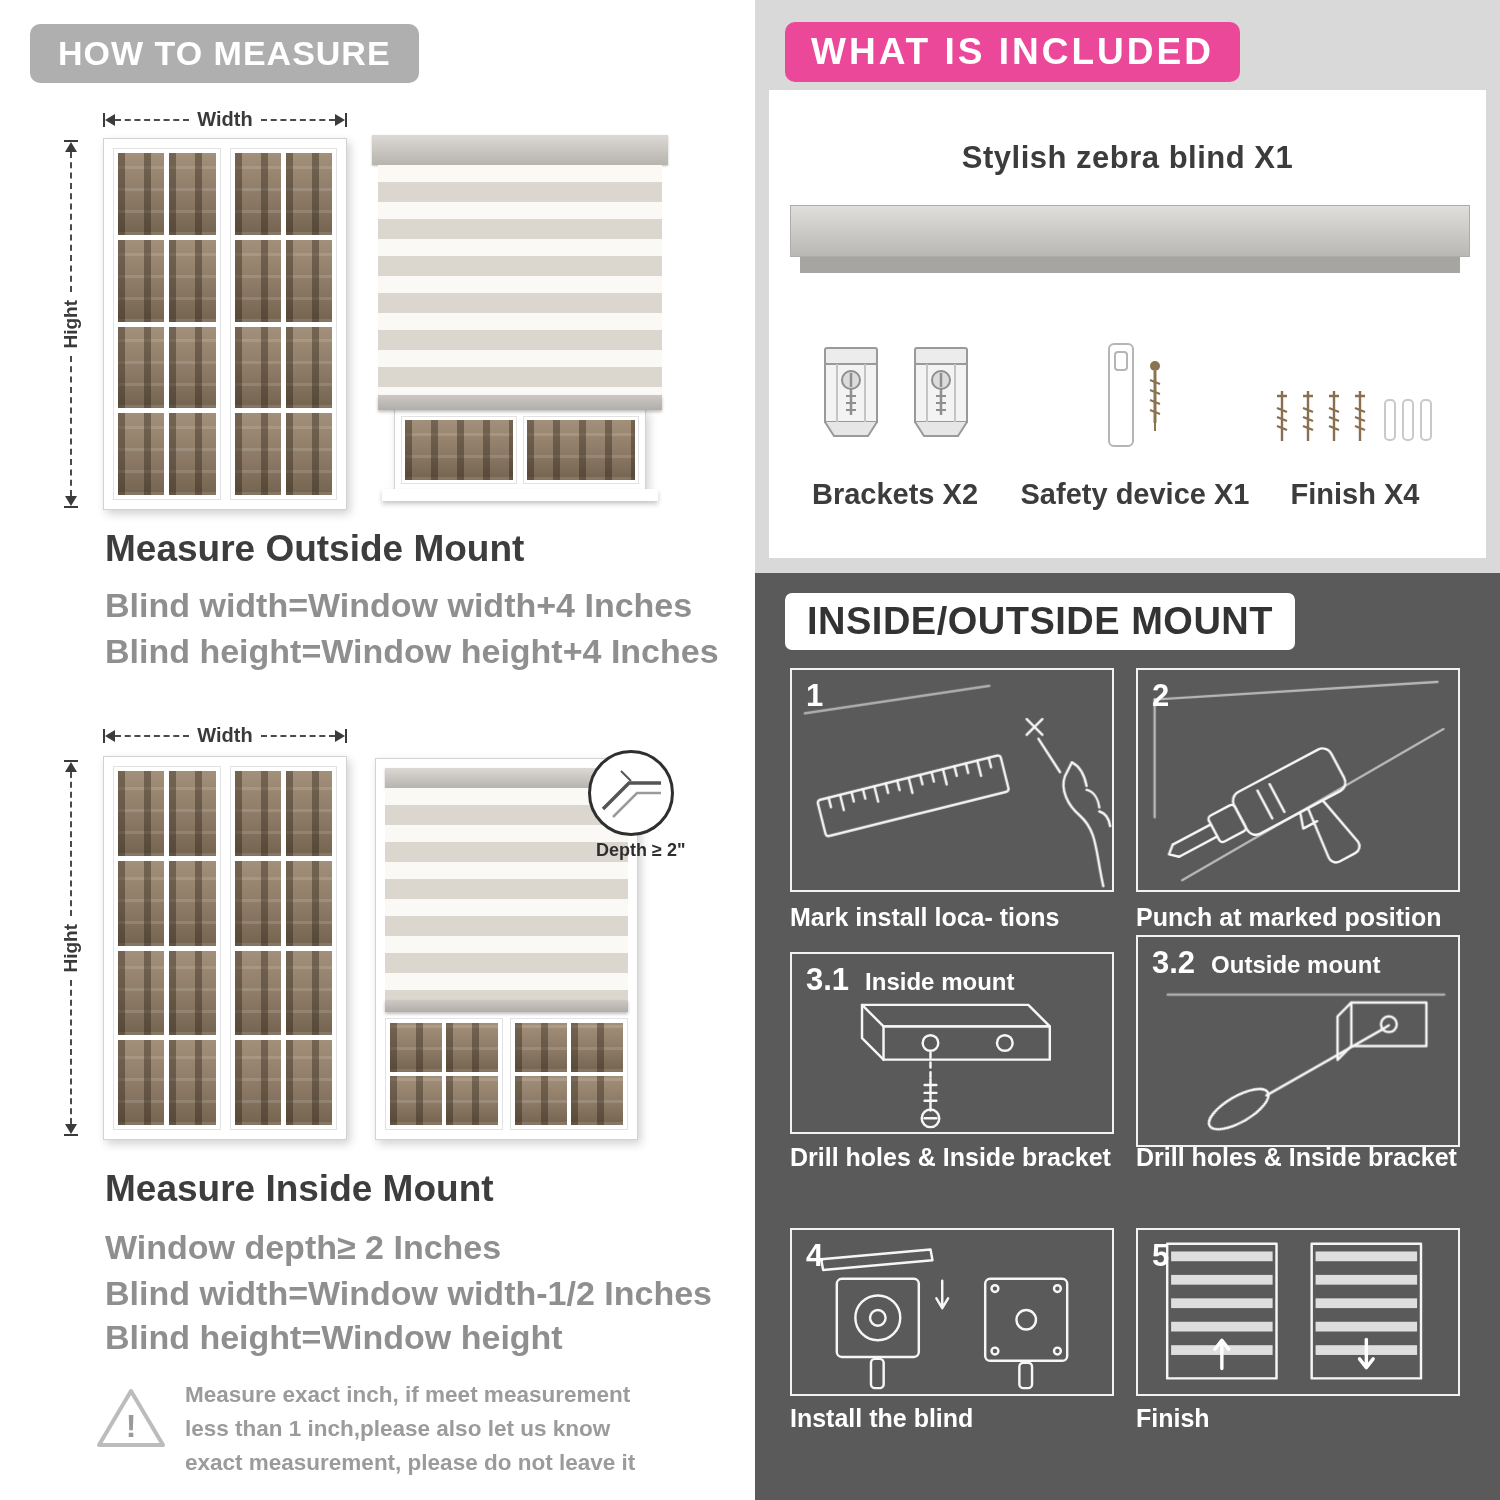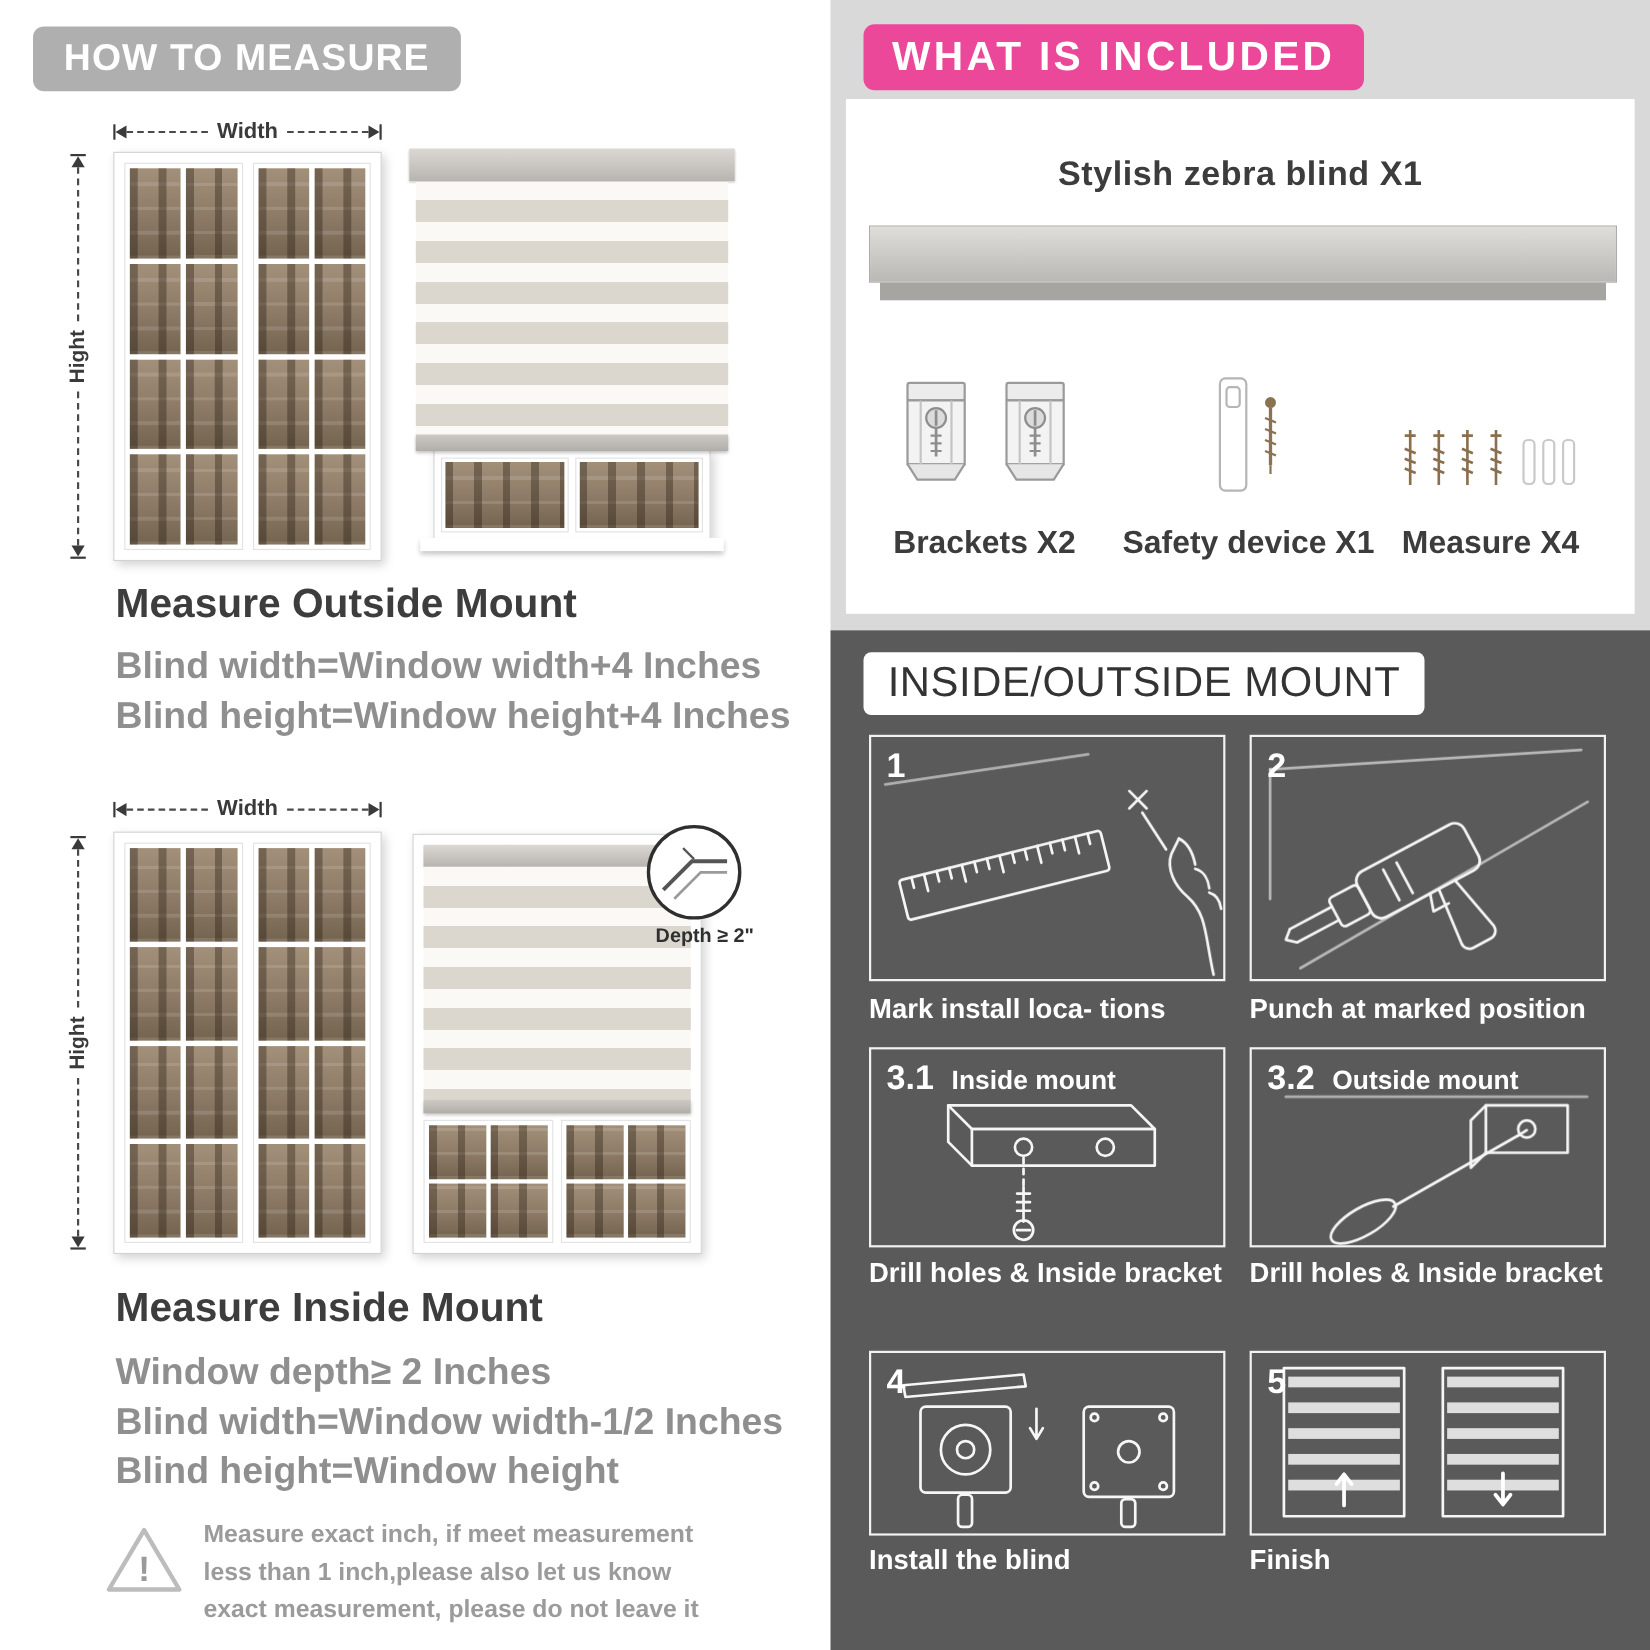--- a/index.html
+++ b/index.html
@@ -56,21 +56,21 @@
               border-radius:10px;font-weight:700;font-size:37px;letter-spacing:3px;
               padding:9px 26px;}
   .product-label{color:#3c3c3c;font-weight:700;font-size:31px;text-align:center;letter-spacing:.5px;}
   .big-rail{background:linear-gradient(180deg,#e0deda 0%,#cbc9c5 55%,#bab8b4 100%);
             border:1px solid #aeaca8;box-sizing:border-box;}
   .big-rail-edge{background:#a7a5a1;}
   .item-label{color:#3c3c3c;font-weight:700;font-size:29px;text-align:center;white-space:nowrap;}
 
   .dark-panel{background:#5a5a5a;}
   .pill-white{display:inline-flex;background:#fff;color:#333;
-              border-radius:7px;font-weight:400;font-size:38px;letter-spacing:.5px;
+              border-radius:7px;font-weight:700;font-size:38px;letter-spacing:.5px;
               padding:7px 22px;}
   .step{border:2px solid #f2f2f2;box-sizing:border-box;}
   .step-head{position:absolute;top:8px;left:14px;display:flex;align-items:baseline;z-index:2;}
   .step-num{color:#fff;font-weight:700;font-size:31px;}
   .step-tag{color:#fff;font-weight:700;font-size:24px;margin-left:16px;}
   .step .art{position:absolute;left:0;top:0;width:100%;height:100%;}
   .caption{color:#fff;font-weight:700;font-size:25px;white-space:nowrap;}
 
   .line-art{stroke:#ffffff;stroke-width:2.5;fill:none;stroke-linecap:round;stroke-linejoin:round;opacity:.95;}
 </style>
@@ -292,21 +292,21 @@
           <path d="M62,8 h10 M67,3 v10 M67,13 v40 M62,20 l10,4 M62,29 l10,4 M62,38 l10,4"></path>
           <path d="M88,8 h10 M93,3 v10 M93,13 v40 M88,20 l10,4 M88,29 l10,4 M88,38 l10,4"></path>
         </g>
         <g fill="rgba(255,255,255,.9)" stroke="#c9c9c9" stroke-width="2">
           <rect x="118" y="12" width="10" height="40" rx="4"></rect>
           <rect x="136" y="12" width="10" height="40" rx="4"></rect>
           <rect x="154" y="12" width="10" height="40" rx="4"></rect>
         </g>
       </svg>
     </div>
-    <div class="item-label abs" style="left:510px;top:478px;width:180px;">Measure X4</div>
+    <div class="item-label abs" style="left:510px;top:478px;width:180px;">Finish X4</div>
   </div>
 
   <div class="dark-panel abs" style="left:755px;top:573px;width:745px;height:927px;">
     <div class="pill-white abs" style="left:30px;top:20px;">
       <span>INSIDE/OUTSIDE MOUNT</span>
     </div>
 
     <div class="step abs" style="left:35px;top:95px;width:324px;height:224px;">
       <div class="step-head">
         <span class="step-num">1</span>
@@ -369,21 +369,21 @@
           <path d="M140,101 V128" stroke-dasharray="5 5"></path>
           <path d="M140,128 v32"></path>
           <path d="M134,134 h12 M134,142 h12 M134,150 h12"></path>
           <circle cx="140" cy="168" r="9"></circle>
           <path d="M134,168 h12"></path>
         </g>
       </svg>
     </div>
     <div class="caption abs" style="left:35px;top:570px;">Drill holes &amp;  Inside bracket</div>
 
-    <div class="step abs" style="left:381px;top:379px;width:324px;height:182px;">
+    <div class="step abs" style="left:381px;top:362px;width:324px;height:212px;">
       <div class="step-head">
         <span class="step-num">3.2</span>
         <span class="step-tag">Outside mount</span>
       </div>
       <svg class="art" viewBox="0 0 324 182">
         <g class="line-art">
           <path d="M30,44 L310,44" opacity=".55"></path>
           <rect x="216" y="52" width="76" height="44"></rect>
           <circle cx="254" cy="74" r="8"></circle>
           <path d="M216,52 L202,66 L202,110 L216,96"></path>

